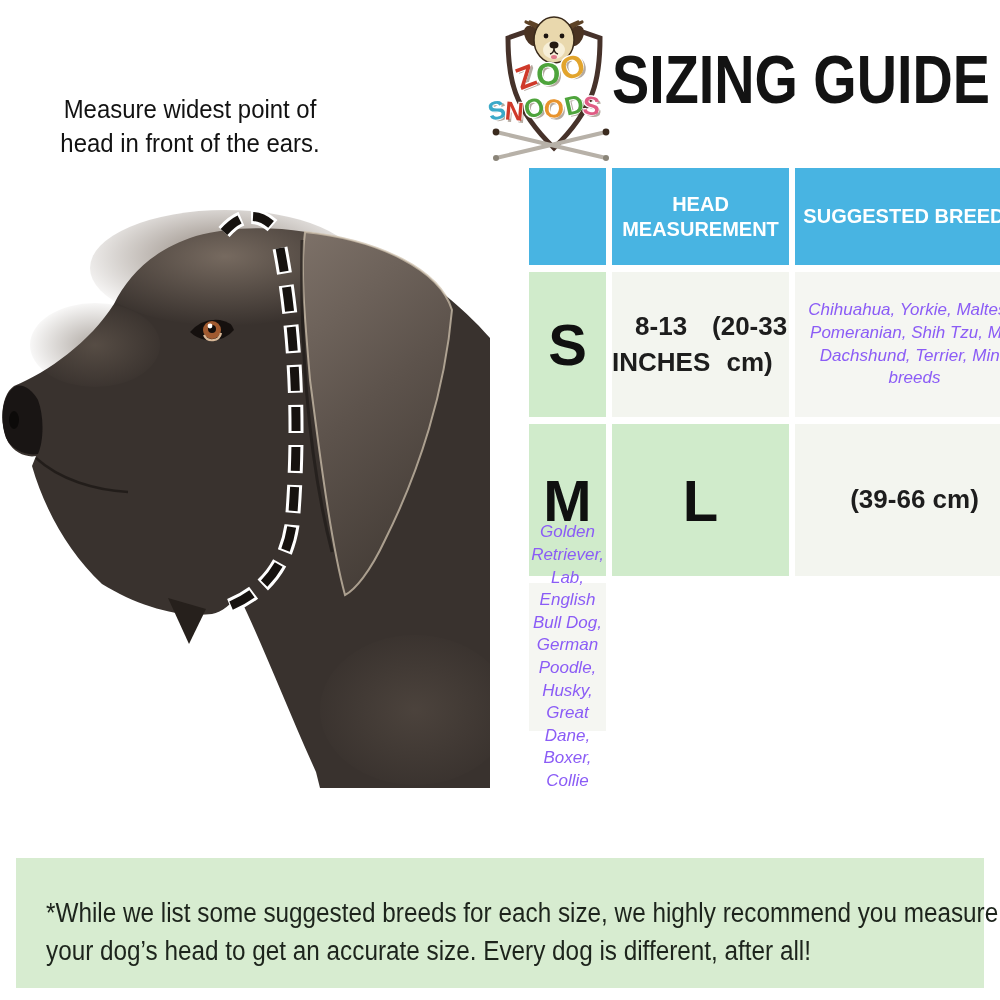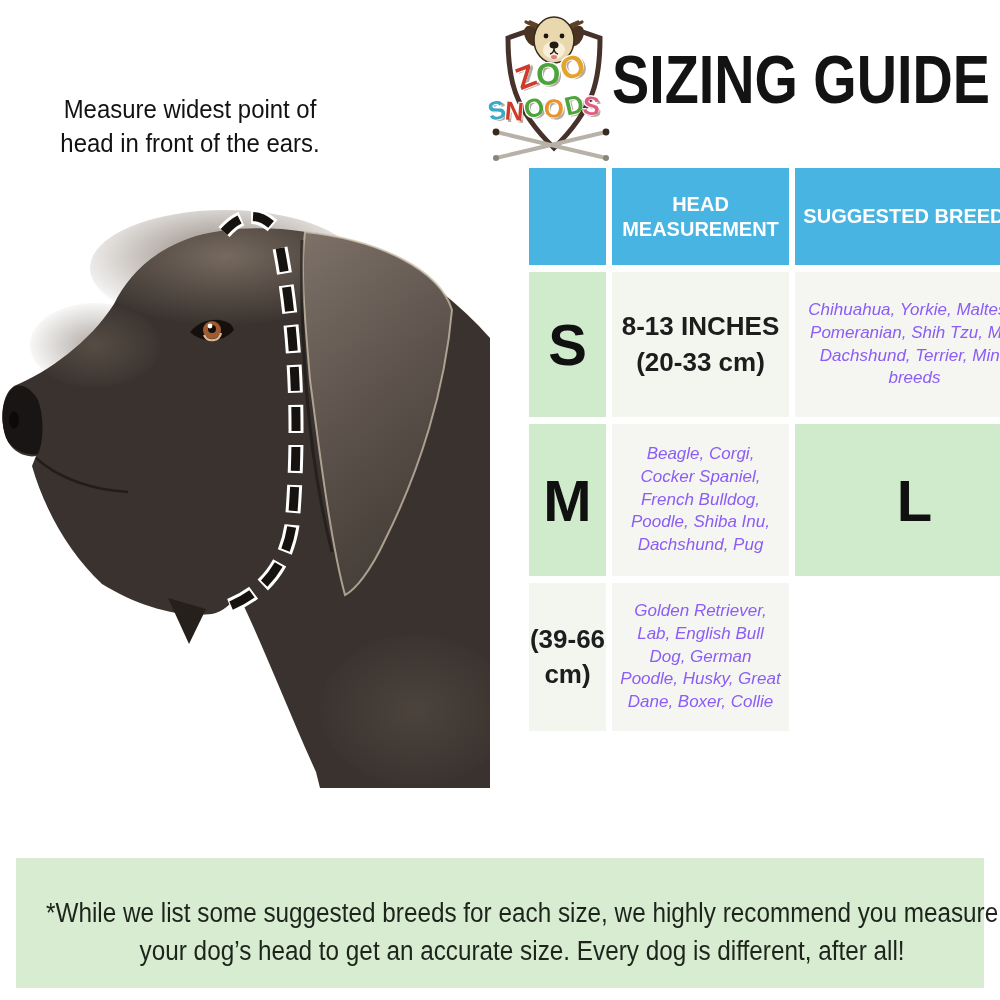--- a/index.html
+++ b/index.html
@@ -26,25 +26,25 @@
   
   #dog{position:absolute;left:0;top:190px;width:490px;height:600px;}
 
   
   #sizing-table{position:absolute;left:490px;top:168px;display:grid;
         grid-template-columns:77px 177px 239px;grid-template-rows:97px 145px 152px 148px;
         column-gap:6px;row-gap:7px;margin-left:39px;}
   .t-cell{display:flex;align-items:center;justify-content:center;text-align:center;}
   .t-head{background:#48b4e2;color:#fff;font-weight:bold;font-size:20px;line-height:1.25;}
   .t-size{background:#d0ebcb;color:#101010;font-weight:bold;font-size:58px;}
-  .t-meas{background:#f3f5ef;flex-direction:column;color:#1d1d1d;font-weight:bold;font-size:26px;line-height:1.35;}
+  .t-meas{background:#f3f5ef;flex-direction:row;color:#1d1d1d;font-weight:bold;font-size:26px;line-height:1.35;}
   .t-breeds{background:#f5f6f2;font-style:italic;font-size:17px;line-height:1.33;color:#8b5cf6;padding:0 7px;}
 
   
-  #footer-banner{position:absolute;left:16px;top:858px;width:968px;height:130px;background:#d7ecd0;text-align:center;}
+  #footer-banner{position:absolute;left:16px;top:858px;width:968px;height:130px;background:#d7ecd0;}
   #footer-note{position:absolute;left:30px;top:36px;font-size:27px;line-height:1.42;color:#1d241c;
                transform:scaleX(.9);transform-origin:left top;white-space:nowrap;}
 </style>
 </head>
 <body>
 
 <div id="page">
 
   <div id="logo">
     <svg width="140" height="160" viewBox="0 0 140 160">
@@ -156,21 +156,20 @@
     <div class="t-cell t-head">SUGGESTED BREEDS*</div>
 
     <div class="t-cell t-size">S</div>
     <div class="t-cell t-meas">
       <div>8-13 INCHES</div>
       <div>(20-33 cm)</div>
     </div>
     <div class="t-cell t-breeds">Chihuahua, Yorkie, Maltese, Pomeranian, Shih Tzu, Mini Dachshund, Terrier, Mini-breeds</div>
 
     <div class="t-cell t-size">M</div>
-    <div class="t-cell t-breeds">Beagle, Corgi, Cocker Spaniel, French Bulldog, Poodle, Shiba Inu, Dachshund, Pug</div>
 
     <div class="t-cell t-size">L</div>
     <div class="t-cell t-meas">
       <div>(39-66 cm)</div>
     </div>
     <div class="t-cell t-breeds">Golden Retriever, Lab, English Bull Dog, German Poodle, Husky, Great Dane, Boxer, Collie</div>
   </div>
 
   <div id="footer-banner">
     <div id="footer-note">

